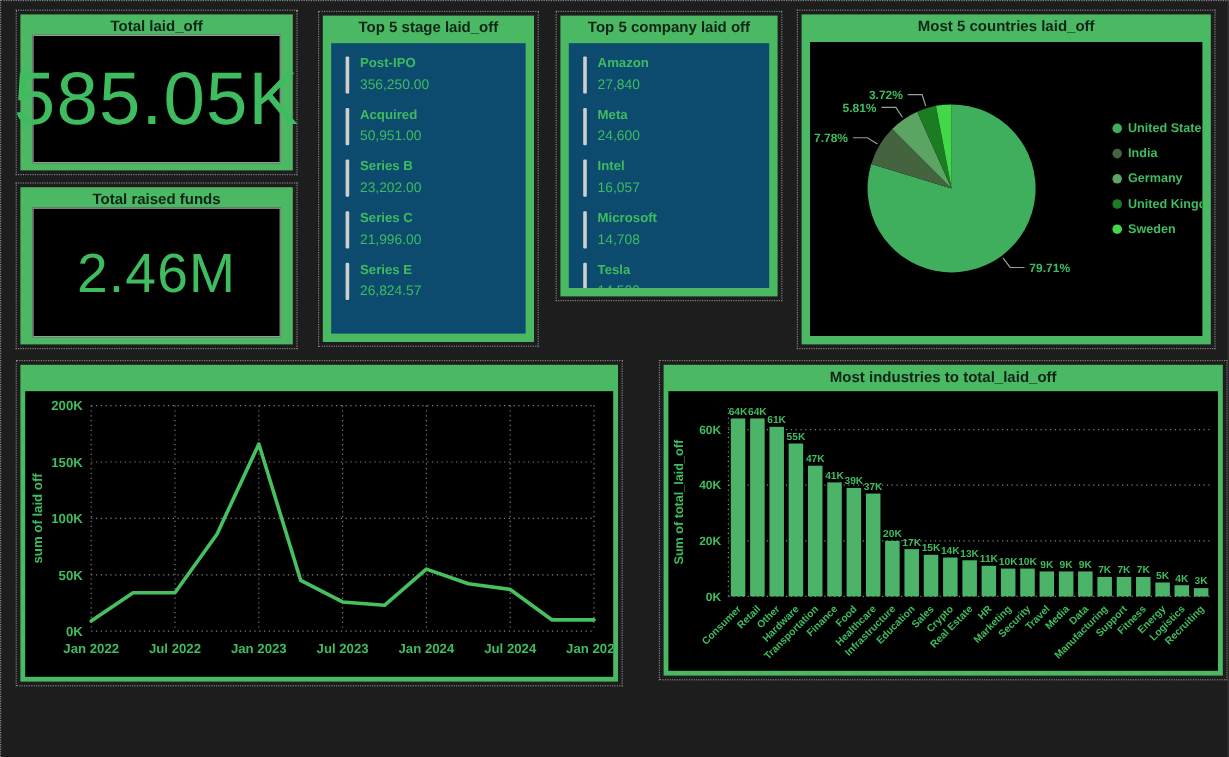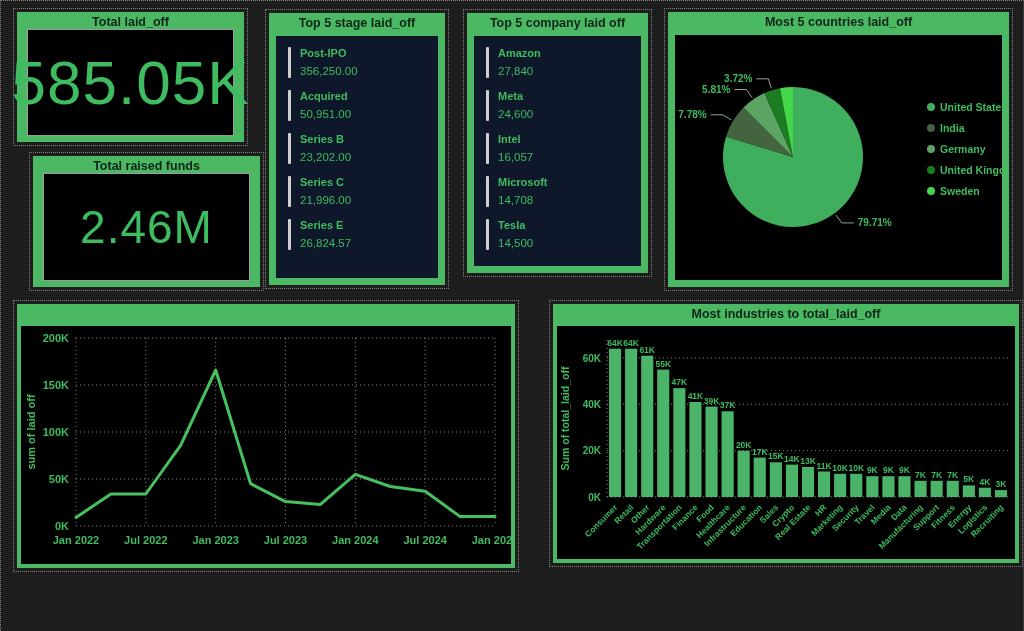--- a/index.html
+++ b/index.html
@@ -16,21 +16,21 @@
     height:21px;line-height:21px;text-align:center;font-size:12.5px;font-weight:700;
     color:#0f2517;white-space:nowrap;overflow:hidden;
   }
   .kpi-body{
     position:absolute;left:10px;right:10px;top:17px;bottom:6px;background:#000;
     border:1px solid #9c9c9c;display:flex;align-items:center;justify-content:center;
   }
   .kpi-value{color:#3ebc5f;font-size:62px;font-weight:400;letter-spacing:1px;}
   .kpi-value.small{font-size:46px;}
   .list-body{
-    position:absolute;left:7px;right:7px;top:23px;bottom:7px;background:#0f172a;
+    position:absolute;left:7px;right:7px;top:23px;bottom:7px;background:#0c4a6e;
     padding:11px 0 0 12px;box-sizing:border-box;overflow:hidden;
   }
   .list-item{display:flex;align-items:stretch;margin-bottom:12px;}
   .item-bar{width:3px;background:#cfcfcf;margin-right:9px;border-radius:1px;}
   .item-label{font-size:11px;font-weight:700;color:#3ebc5f;line-height:13px;}
   .item-value{font-size:11.5px;font-weight:400;color:#3ebc5f;line-height:13px;margin-top:5px;}
   .chart-body{
     position:absolute;left:4px;right:4px;top:22px;bottom:4px;background:#000;overflow:hidden;
   }
   .pie-body{
@@ -48,21 +48,21 @@
 
 <div id="canvas">
 
   <div class="panel" style="left:16px;top:11px;width:227px;height:130px;">
     <div class="panel-title">Total laid_off</div>
     <div class="kpi-body">
       <span class="kpi-value">585.05K</span>
     </div>
   </div>
 
-  <div class="panel" style="left:32px;top:155px;width:227px;height:131px;">
+  <div class="panel" style="left:16px;top:155px;width:227px;height:131px;">
     <div class="panel-title">Total raised funds</div>
     <div class="kpi-body">
       <span class="kpi-value small">2.46M</span>
     </div>
   </div>
 
   <div class="panel" style="left:268px;top:12px;width:176px;height:272px;">
     <div class="panel-title">Top 5 stage laid_off</div>
     <div class="list-body">
         <div class="list-item">
@@ -96,21 +96,21 @@
         <div class="list-item">
           <div class="item-bar"></div>
           <div>
             <div class="item-label">Series E</div>
             <div class="item-value">26,824.57</div>
           </div>
         </div>
       </div>
   </div>
 
-  <div class="panel" style="left:466px;top:12px;width:181px;height:260px;">
+  <div class="panel" style="left:466px;top:12px;width:181px;height:234px;">
     <div class="panel-title">Top 5 company laid off</div>
     <div class="list-body">
         <div class="list-item">
           <div class="item-bar"></div>
           <div>
             <div class="item-label">Amazon</div>
             <div class="item-value">27,840</div>
           </div>
         </div>
         <div class="list-item">

